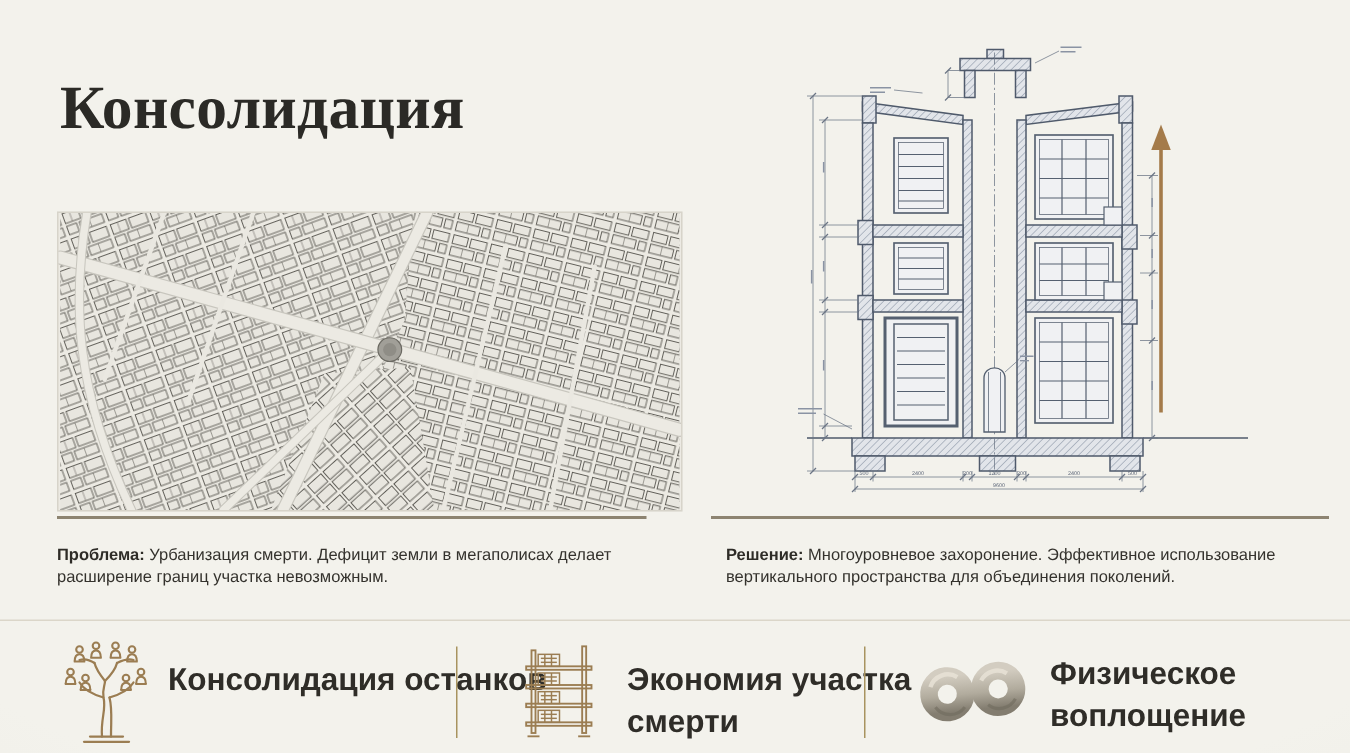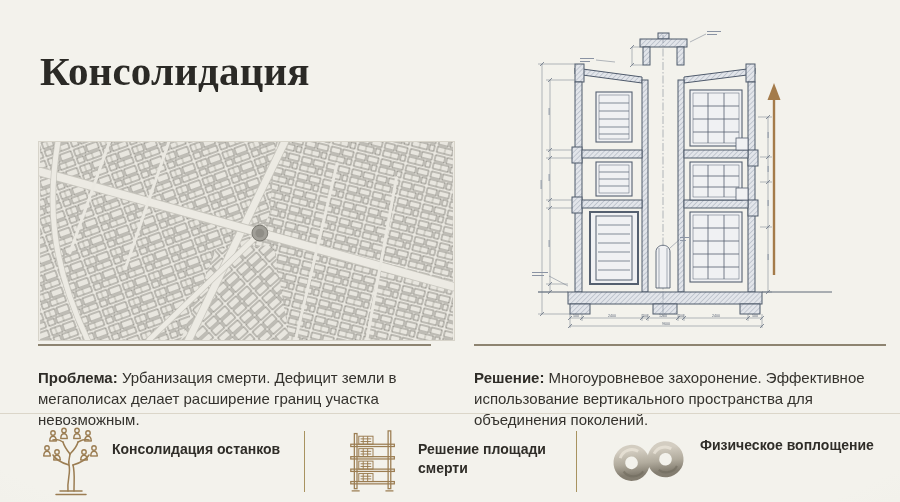--- a/index.html
+++ b/index.html
@@ -15,29 +15,29 @@
   }
   .map-panel{
     position:absolute;left:38px;top:141px;width:417px;height:200px;
     border:1px solid #d7d4ca;box-sizing:border-box;background:#eceae3;
   }
   .map-panel svg{display:block;width:100%;height:100%;}
   .drawing-panel{position:absolute;left:520px;top:22px;width:370px;height:315px;}
   .rule{position:absolute;height:2px;background:#8d8471;}
   .rule-left{left:38px;width:393px;top:344px;}
   .rule-right{left:474px;width:412px;top:344px;}
-  .para{position:absolute;top:352px;font-size:15px;line-height:1.4;color:#34322d;}
+  .para{position:absolute;top:352px;font-size:11px;line-height:1.4;color:#34322d;}
   .para b{font-weight:700;color:#2e2c27;}
   .para-left{left:38px;width:408px;}
-  .para-right{left:474px;width:416px;}
+  .para-right{left:484px;width:416px;}
   .bottom-rule{position:absolute;left:0;top:413px;width:900px;height:1px;background:#dbd6c9;}
   .vdiv{position:absolute;top:431px;height:61px;width:1px;background:#a8935f;}
   .benefit-icon{position:absolute;}
   .benefit-text{
-    position:absolute;font-size:14px;font-weight:600;line-height:1.35;color:#2f2d28;
+    position:absolute;font-size:21px;font-weight:600;line-height:1.35;color:#2f2d28;
   }
 </style>
 </head>
 <body>
 
 <h1 class="title"><span>Консолидация</span><br></h1>
 
 <div class="map-panel">
   <svg viewBox="0 0 417 200">
     <defs>
@@ -393,21 +393,21 @@
       <line x1="18" y1="35" x2="18" y2="44"></line>
         <line x1="23" y1="35" x2="23" y2="44"></line>
       <rect x="13" y="49" width="16" height="9"></rect>
         <line x1="15" y1="52" x2="27" y2="52"></line>
         <line x1="15" y1="55" x2="27" y2="55"></line>
       <line x1="18" y1="49" x2="18" y2="58"></line>
         <line x1="23" y1="49" x2="23" y2="58"></line>
     </g>
   </g>
 </svg>
-<div class="benefit-text" style="left:418px;top:440px"><span>Решение площади</span><br><span>смерти</span></div>
+<div class="benefit-text" style="left:418px;top:440px"><span>Экономия участка</span><br><span>смерти</span></div>
 
 <div class="vdiv" style="left:576px"></div>
 
 <svg class="benefit-icon" style="left:610px;top:438px" width="78" height="46" viewBox="0 0 80 46">
   <defs>
     <linearGradient id="stone" x1="0" y1="0" x2="0" y2="1">
       <stop offset="0" stop-color="#d3cdc1"></stop>
       <stop offset="0.55" stop-color="#b1ab9d"></stop>
       <stop offset="1" stop-color="#837d70"></stop>
     </linearGradient>

